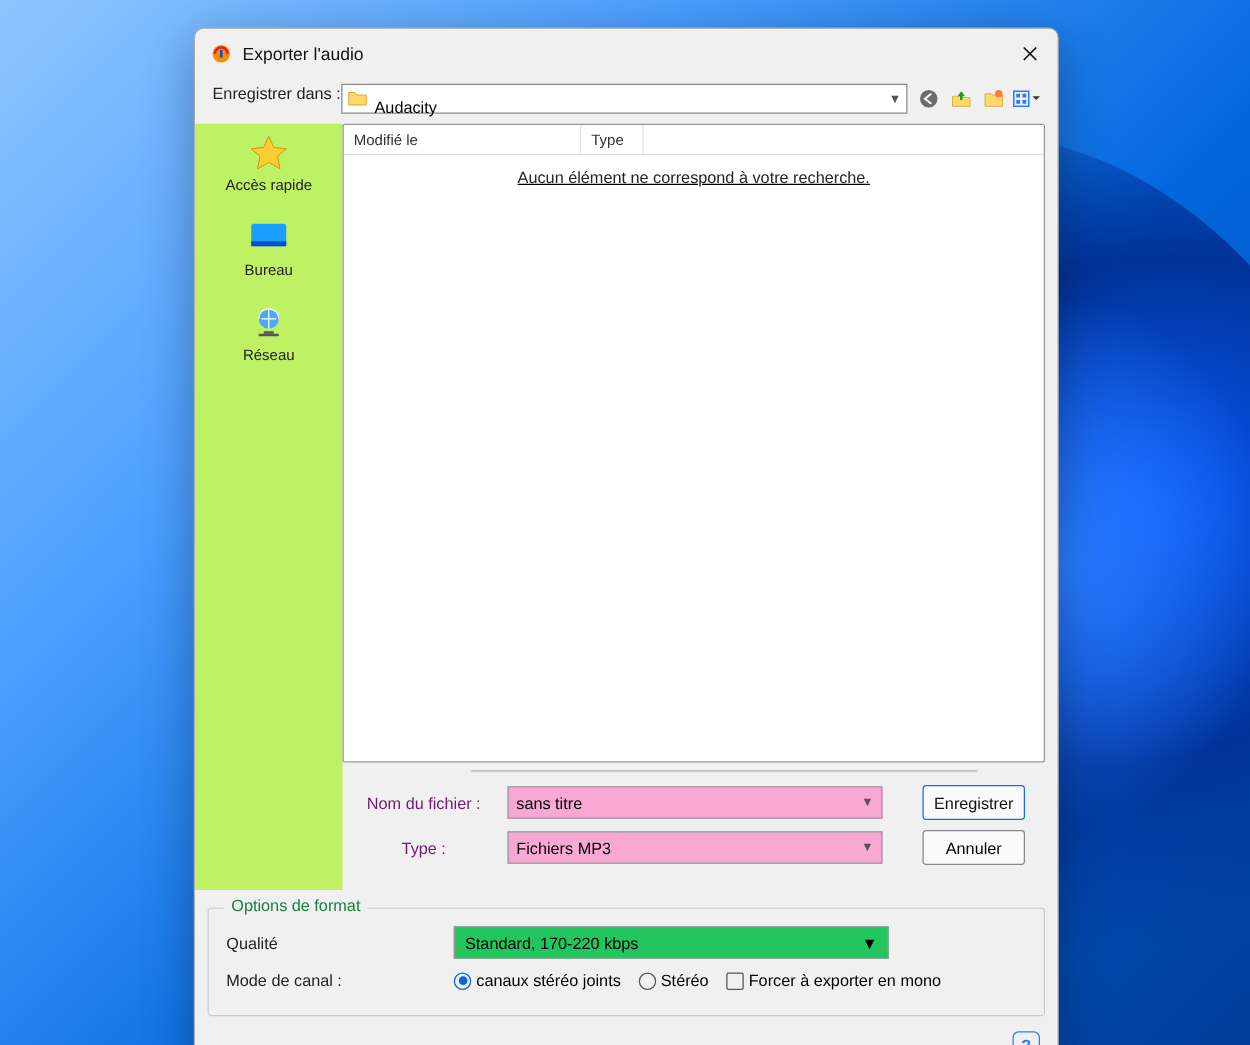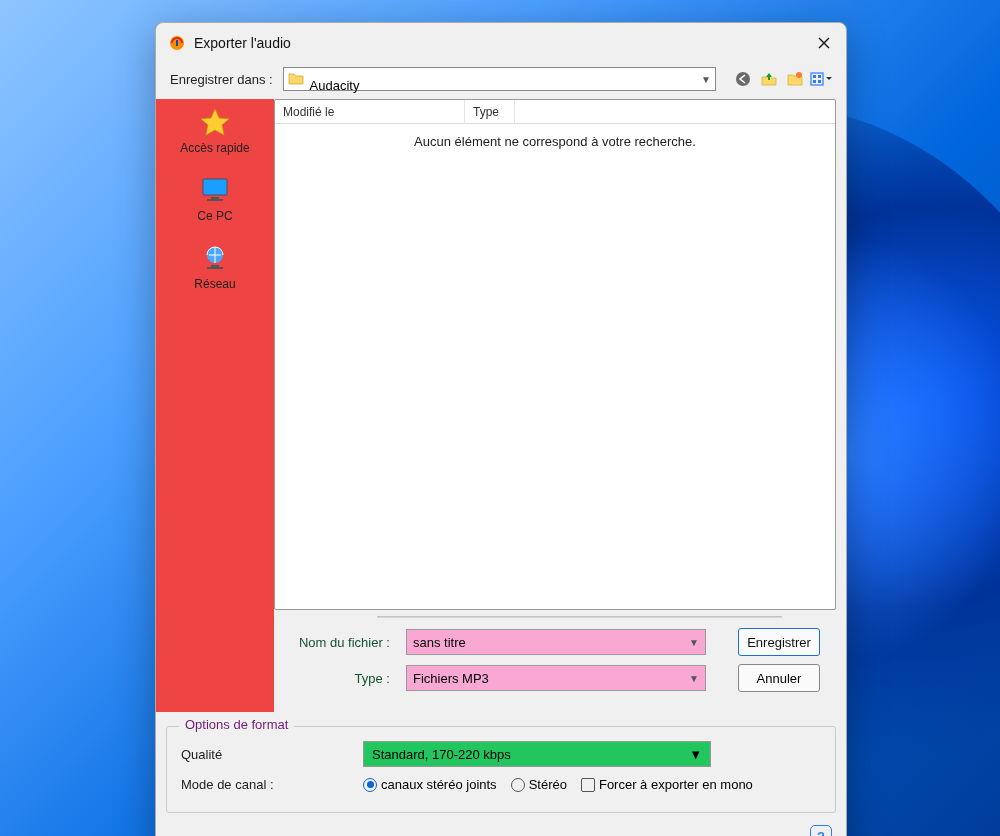--- a/index.html
+++ b/index.html
@@ -48,89 +48,87 @@
       display: flex;
       align-items: center;
       padding: 8px 10px 6px 12px;
       font-size: 14px;
     }
     .titlebar .app-icon { width: 18px; height: 18px; margin-right: 8px; }
     .titlebar .title { flex: 1; color: #111; }
     .titlebar .close { width: 24px; height: 24px; display:flex;align-items:center;justify-content:center; cursor:pointer; border-radius:4px;}
     .savein-row {
       display: flex;
-      align-items: center;
       padding: 6px 14px 8px 14px;
-      gap: 10px;
     }
     .savein-row label { font-size: 13px; color:#222; white-space:nowrap; }
     .location-combo {
       border: 1px solid #888;
       background: #fff;
       height: 24px;
       display: flex;
       align-items: center;
       flex: 1;
       padding: 0 4px;
       font-size: 13px;
     }
     .location-combo .folder-ic { width:16px; height:16px; margin-right:6px;}
     .location-combo .loc-text { flex:1;margin-top:12px; }
     .location-combo .chev { margin-left:auto; color:#555; font-size:10px;}
     .nav-icons { display:flex; gap:4px; align-items:center; margin-left:6px;}
     .nav-icons .nic { width:22px; height:22px; display:flex;align-items:center;justify-content:center; cursor:pointer;}
     .body-row { display:flex; flex:1; min-height:0; padding:0 0 0 0;}
-    .places { width:118px; background:#ef4444; padding-top:4px; display:flex; flex-direction:column; align-items:center; gap:12px; }
+    .places { width:118px; background:#bef264; padding-top:4px; display:flex; flex-direction:column; align-items:center; gap:12px; }
     .place { display:flex; flex-direction:column; align-items:center; gap:4px; cursor:pointer; width:100%; padding:4px 0; }
     .place .pic { width:36px; height:30px; }
     .place .plabel { font-size:12px; text-align:center; color:#222; }
     .filelist-wrap { flex:1; display:flex; flex-direction:column; padding-right:10px; padding-bottom:8px;}
     .filelist {
       background:#fff;
       border:1px solid #999;
       border-radius:2px;
       flex:1;
       min-height:0;
       display:flex;
       flex-direction:column;
       position:relative;
     }
     .sort-indicator { position:absolute; top:-2px; left:50%; transform:translateX(-50%); color:#888; font-size:9px;}
     .listheader { display:flex; border-bottom:1px solid #ddd; font-size:12px; color:#333; height:24px; }
     .listheader .col { padding:4px 8px; border-right:1px solid #e5e5e5; display:flex; align-items:center; position:relative;}
     .col-name { flex:1; }
     .col-mod { width:190px;text-align:right; }
     .col-type { width:50px; border-right:none;}
-    .listbody { flex:1; position:relative; }
+    .listbody { flex:1; position:relative;text-decoration:underline; }
     .empty-msg { text-align:center; padding:10px; font-size:13px; color:#222; }
     .bottom-shadow { height:2px; background: linear-gradient(#bbb,#ddd); width:72%; margin:6px auto 0 103px; }
     .fields { padding: 10px 8px 4px 8px; }
     .frow { display:flex; align-items:center; margin-bottom:8px; gap:16px;}
-    .frow label { width:108px; text-align:right; font-size:13px; color:#14532d; padding-left:6px;}
+    .frow label { width:108px; text-align:center; font-size:13px; color:#701a75; padding-left:6px;}
     .combo {
       border:1px solid #999; background:#f9a8d4; height:26px; display:flex; align-items:center;
       padding:0 6px; font-size:13px; width:300px; justify-content:space-between;
     }
     .combo .chev { color:#555; font-size:10px;}
     .btn {
       border:1px solid #888; background:#fafafa; height:28px; width:82px;
       display:flex; align-items:center; justify-content:center; font-size:13px; cursor:pointer;
       border-radius:3px;
     }
     .btn.primary { border:1.5px solid #1a6fd8; color:#111; }
     .fields .frow .btn { margin-left:16px; }
     .format-fieldset {
       margin: 14px 10px 8px 10px;
       border:1px solid #ccc;
       border-radius:3px;
       padding: 14px 14px 10px 14px;
       position:relative;
     }
     .format-fieldset .legend {
-      position:absolute; top:-10px; left:12px; background:#f0f0f0; padding:0 6px; font-size:13px; color:#701a75;
+      position:absolute; top:-10px; left:12px; background:#f0f0f0; padding:0 6px; font-size:13px; color:#15803d;
     }
     .opt-row { display:flex; align-items:center; margin-bottom:10px; gap:14px; font-size:13px;}
     .opt-row .olabel { width:168px; color:#222;}
     .radio, .check { display:inline-flex; align-items:center; gap:4px; cursor:pointer; font-size:13px;}
     .radio .rc { width:14px; height:14px; border:1.5px solid #555; border-radius:50%; display:flex;align-items:center;justify-content:center;}
     .radio.sel .rc { border-color:#0a66d8;}
     .radio.sel .rc::after { content:''; width:7px; height:7px; background:#0a66d8; border-radius:50%;}
     .check .cb { width:14px; height:14px; border:1.5px solid #555; border-radius:2px;}
     .quality-combo { border:1px solid #999; background:#22c55e; height:26px; width:348px; display:flex; align-items:center; padding:0 8px; justify-content:space-between;}
     .help-icon-wrap { display:flex; justify-content:flex-end; padding:4px 14px 10px 0;}
@@ -211,26 +209,25 @@
         <span class="pic">
           <svg viewBox="0 0 36 30">
               <path d="M18 2l4 9 10 1-7 6 2 10-9-5-9 5 2-10-7-6 10-1z" fill="#ffcc33" stroke="#cc9900" stroke-width="0.8"></path>
             </svg>
         </span>
         <span class="plabel">Accès rapide</span>
       </div>
       <div class="place">
         <span class="pic">
           <svg viewBox="0 0 36 30">
-              <rect x="6" y="4" width="24" height="16" rx="1" fill="#1a9eff" stroke="#333" stroke-width="0.6"></rect>
-              <rect x="14" y="22" width="8" height="2" fill="#555"></rect>
-              <rect x="10" y="24" width="16" height="2" fill="#555"></rect>
+              <rect x="4" y="4" width="28" height="18" rx="2" fill="#1a9eff"></rect>
+              <rect x="4" y="18" width="28" height="4" fill="#0050c8"></rect>
             </svg>
         </span>
-        <span class="plabel">Ce PC</span>
+        <span class="plabel">Bureau</span>
       </div>
       <div class="place">
         <span class="pic">
           <svg viewBox="0 0 36 30">
               <circle cx="18" cy="12" r="8" fill="#4aa8ff"></circle>
               <path d="M10 12a8 8 0 0 1 16 0" fill="none" stroke="#fff" stroke-width="1"></path>
               <path d="M18 4v16 M12 12h12" stroke="#fff" stroke-width="1"></path>
               <rect x="14" y="22" width="8" height="2" fill="#555"></rect>
               <rect x="10" y="24" width="16" height="2" fill="#555"></rect>
             </svg>

